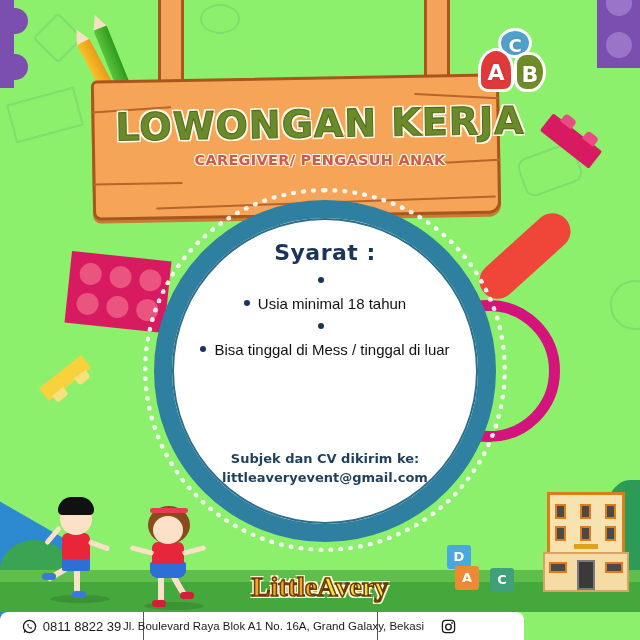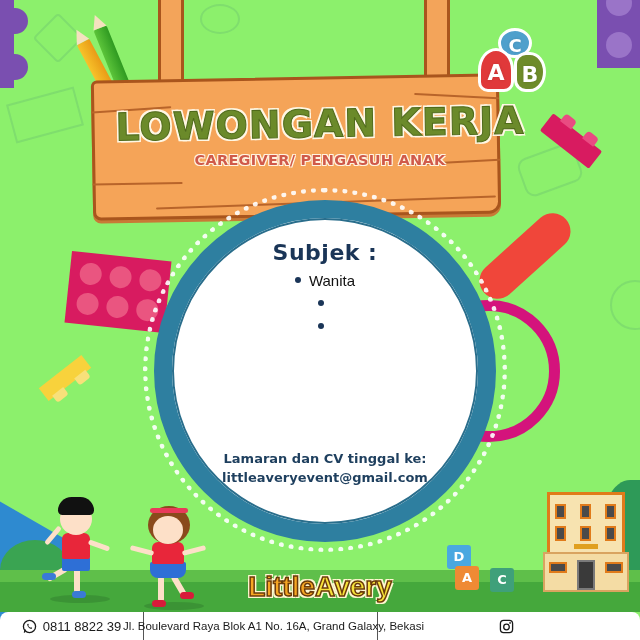--- a/index.html
+++ b/index.html
@@ -94,26 +94,26 @@
 
   
   .building { position: absolute; left: 543px; top: 492px; width: 86px; height: 100px; }
   .building .upper { position: absolute; left: 4px; top: 0; width: 78px; height: 62px; background: #f7e3b0; border: 3px solid #e07b1a; border-bottom: none; }
   .building .lower { position: absolute; left: 0; top: 60px; width: 86px; height: 40px; background: #f4dca4; border: 2px solid #d9a460; }
   .building .win { position: absolute; width: 11px; height: 15px; background: #4a4a4a; border: 2px solid #e07b1a; }
   .building .door { position: absolute; left: 34px; top: 68px; width: 18px; height: 30px; background: #3a3a3a; border: 2px solid #7a7a7a; }
   .building .sign { position: absolute; left: 31px; top: 52px; width: 24px; height: 5px; background: #e0a020; }
 
   
-  .logo { position: absolute; left: 0; right: 0; top: 570px; text-align: center; font-family: Liberation Sans, sans-serif; font-weight: bold; font-size: 28px; letter-spacing: 0; line-height: 34px; }
+  .logo { position: absolute; left: 0; right: 0; top: 570px; text-align: center; font-family: Liberation Serif, serif; font-weight: bold; font-size: 28px; letter-spacing: 0; line-height: 34px; }
   .logo .l1 { color: #f5a623; -webkit-text-stroke: 1.5px #6a3a0a; text-shadow: 2px 2px 0 #fff8d0, -2px -2px 0 #fff8d0, 2px -2px 0 #fff8d0, -2px 2px 0 #fff8d0; }
   .logo .l2 { color: #f7e33a; -webkit-text-stroke: 1.5px #6a3a0a; text-shadow: 2px 2px 0 #fff8d0, -2px -2px 0 #fff8d0, 2px -2px 0 #fff8d0, -2px 2px 0 #fff8d0; }
 
   
-  .footer { position: absolute; left: 0; top: 612px; width: 640px; height: 28px; background: #ffffff; border-radius: 8px 8px 0 0; display: flex; align-items: center; font-family: "Liberation Sans", sans-serif; font-size: 13px; color: #1a1a1a; justify-content: space-between; }
+  .footer { position: absolute; left: 0; top: 612px; width: 524px; height: 28px; background: #ffffff; border-radius: 8px 8px 0 0; display: flex; align-items: center; font-family: "Liberation Sans", sans-serif; font-size: 13px; color: #1a1a1a; justify-content: space-between; }
   .footer-cell { display: flex; align-items: center; justify-content: center; height: 100%; white-space: nowrap; }
   .footer-phone { width: 144px; border-right: 1px solid #555; }
   .footer-address { width: 234px; border-right: 1px solid #555; }
   .footer-social { flex: 1; }
   .footer .icon { display: inline-block; margin-right: 6px; width: 15px; height: 15px; }
 </style>
 </head>
 <body>
 
 <div class="poster">
@@ -175,30 +175,31 @@
     <span class="stud" style="left:34px;"></span>
   </div>
 
   <div class="magenta-ring"></div>
   <div class="red-bar"></div>
 
   <div class="dotted-ring"></div>
   <div class="main-circle"></div>
 
   <div class="content">
-    <div class="req-title">Subjek :</div>
+    <div class="req-title">Syarat :</div>
     <ul class="req-list">
-      <li class="req-item"><span class="dot"></span><span>Wanita</span></li>
       <li class="req-item"><span class="dot"></span></li>
+      <li class="req-item"><span class="dot"></span><span>Usia minimal 18 tahun</span></li>
       <li class="req-item"><span class="dot"></span></li>
+      <li class="req-item"><span class="dot"></span><span>Bisa tinggal di Mess / tinggal di luar</span></li>
     </ul>
   </div>
 
   <div class="apply">
-    <div>Lamaran dan CV tinggal ke:</div>
+    <div>Subjek dan CV dikirim ke:</div>
     <div>littleaveryevent@gmail.com</div>
   </div>
 
   <div class="blue-hill"></div>
   <div class="leaves"></div>
   <div class="leaves-right"></div>
   <div class="grass-strip"></div>
   <div class="ground"></div>
 
   <div class="kid" style="left:40px;top:495px;width:80px;height:110px;">

